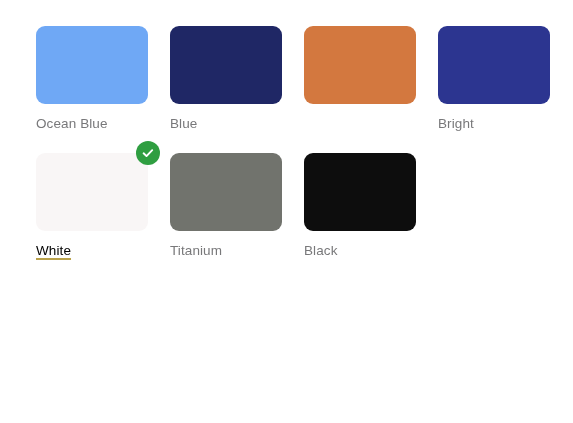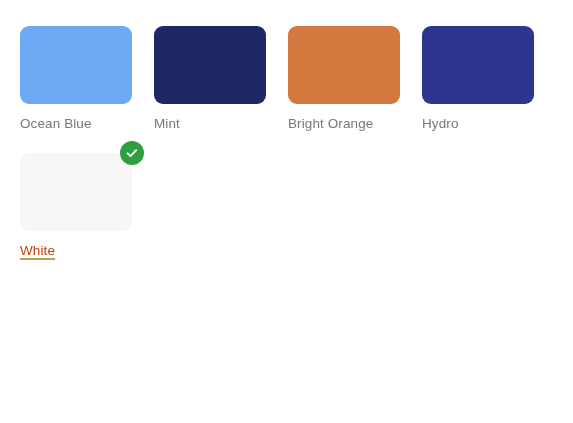--- a/index.html
+++ b/index.html
@@ -13,21 +13,21 @@
     overflow: hidden;
     font-family: "Liberation Sans", sans-serif;
     -webkit-font-smoothing: antialiased;
   }
 
   #color-picker {
     position: relative;
     width: 573px;
     height: 423px;
     box-sizing: border-box;
-    padding: 26px 0 0 20px;
+    padding: 26px 0 0 36px;
   }
 
   .swatch-grid {
     display: flex;
     flex-wrap: wrap;
     align-content: flex-start;
     width: 536px;
   }
 
   .swatch-option {
@@ -50,21 +50,21 @@
     display: inline-block;
     margin-top: 12px;
     font-size: 13.5px;
     line-height: 16px;
     color: #78787a;
     letter-spacing: 0.1px;
     white-space: nowrap;
   }
 
   .swatch-option.is-selected .swatch-label {
-    color: #c2410c;
+    color: #000000;
     text-decoration: underline;
     text-decoration-color: #b9a24b;
     text-underline-offset: 3px;
     text-decoration-thickness: 1.5px;
     text-align: right;
   }
 
   .check-badge {
     position: absolute;
     top: -12px;
@@ -85,24 +85,26 @@
   .check-badge svg {
     display: block;
   }
 </style>
 </head>
 <body style="background: rgb(255, 255, 255);">
 
 <div id="color-picker" style="background: rgb(255, 255, 255);">
   <div class="swatch-grid">
       <div class="swatch-option"><div class="swatch-chip" style="background: rgb(111, 168, 245);"></div><span class="swatch-label">Ocean Blue</span></div>
-      <div class="swatch-option"><div class="swatch-chip" style="background: rgb(31, 39, 101);"></div><span class="swatch-label">Mint</span></div>
-      <div class="swatch-option"><div class="swatch-chip" style="background: rgb(211, 120, 63);"></div><span class="swatch-label">Bright Orange</span></div>
-      <div class="swatch-option"><div class="swatch-chip" style="background: rgb(44, 53, 144);"></div><span class="swatch-label">Hydro</span></div>
+      <div class="swatch-option"><div class="swatch-chip" style="background: rgb(31, 39, 101);"></div><span class="swatch-label">Blue</span></div>
+      <div class="swatch-option"><div class="swatch-chip" style="background: rgb(211, 120, 63);"></div></div>
+      <div class="swatch-option"><div class="swatch-chip" style="background: rgb(44, 53, 144);"></div><span class="swatch-label">Bright</span></div>
       <div class="swatch-option is-selected"><div class="swatch-chip" style="background: rgb(249, 246, 246);">
           <span class="check-badge" style="background: rgb(47, 158, 65);">
             <svg width="14" height="14" viewBox="0 0 14 14" aria-hidden="true">
               <path d="M2.6 7.3 L5.5 10.1 L11.2 4.2" fill="none" stroke="#ffffff" stroke-width="1.9" stroke-linecap="round" stroke-linejoin="round"></path>
             </svg>
           </span>
         </div><span class="swatch-label" style="text-decoration-color: rgb(185, 162, 75);">White</span></div>
+      <div class="swatch-option"><div class="swatch-chip" style="background: rgb(113, 115, 109);"></div><span class="swatch-label">Titanium</span></div>
+      <div class="swatch-option"><div class="swatch-chip" style="background: rgb(13, 13, 13);"></div><span class="swatch-label">Black</span></div>
     </div>
 </div>
 
 </body></html>

